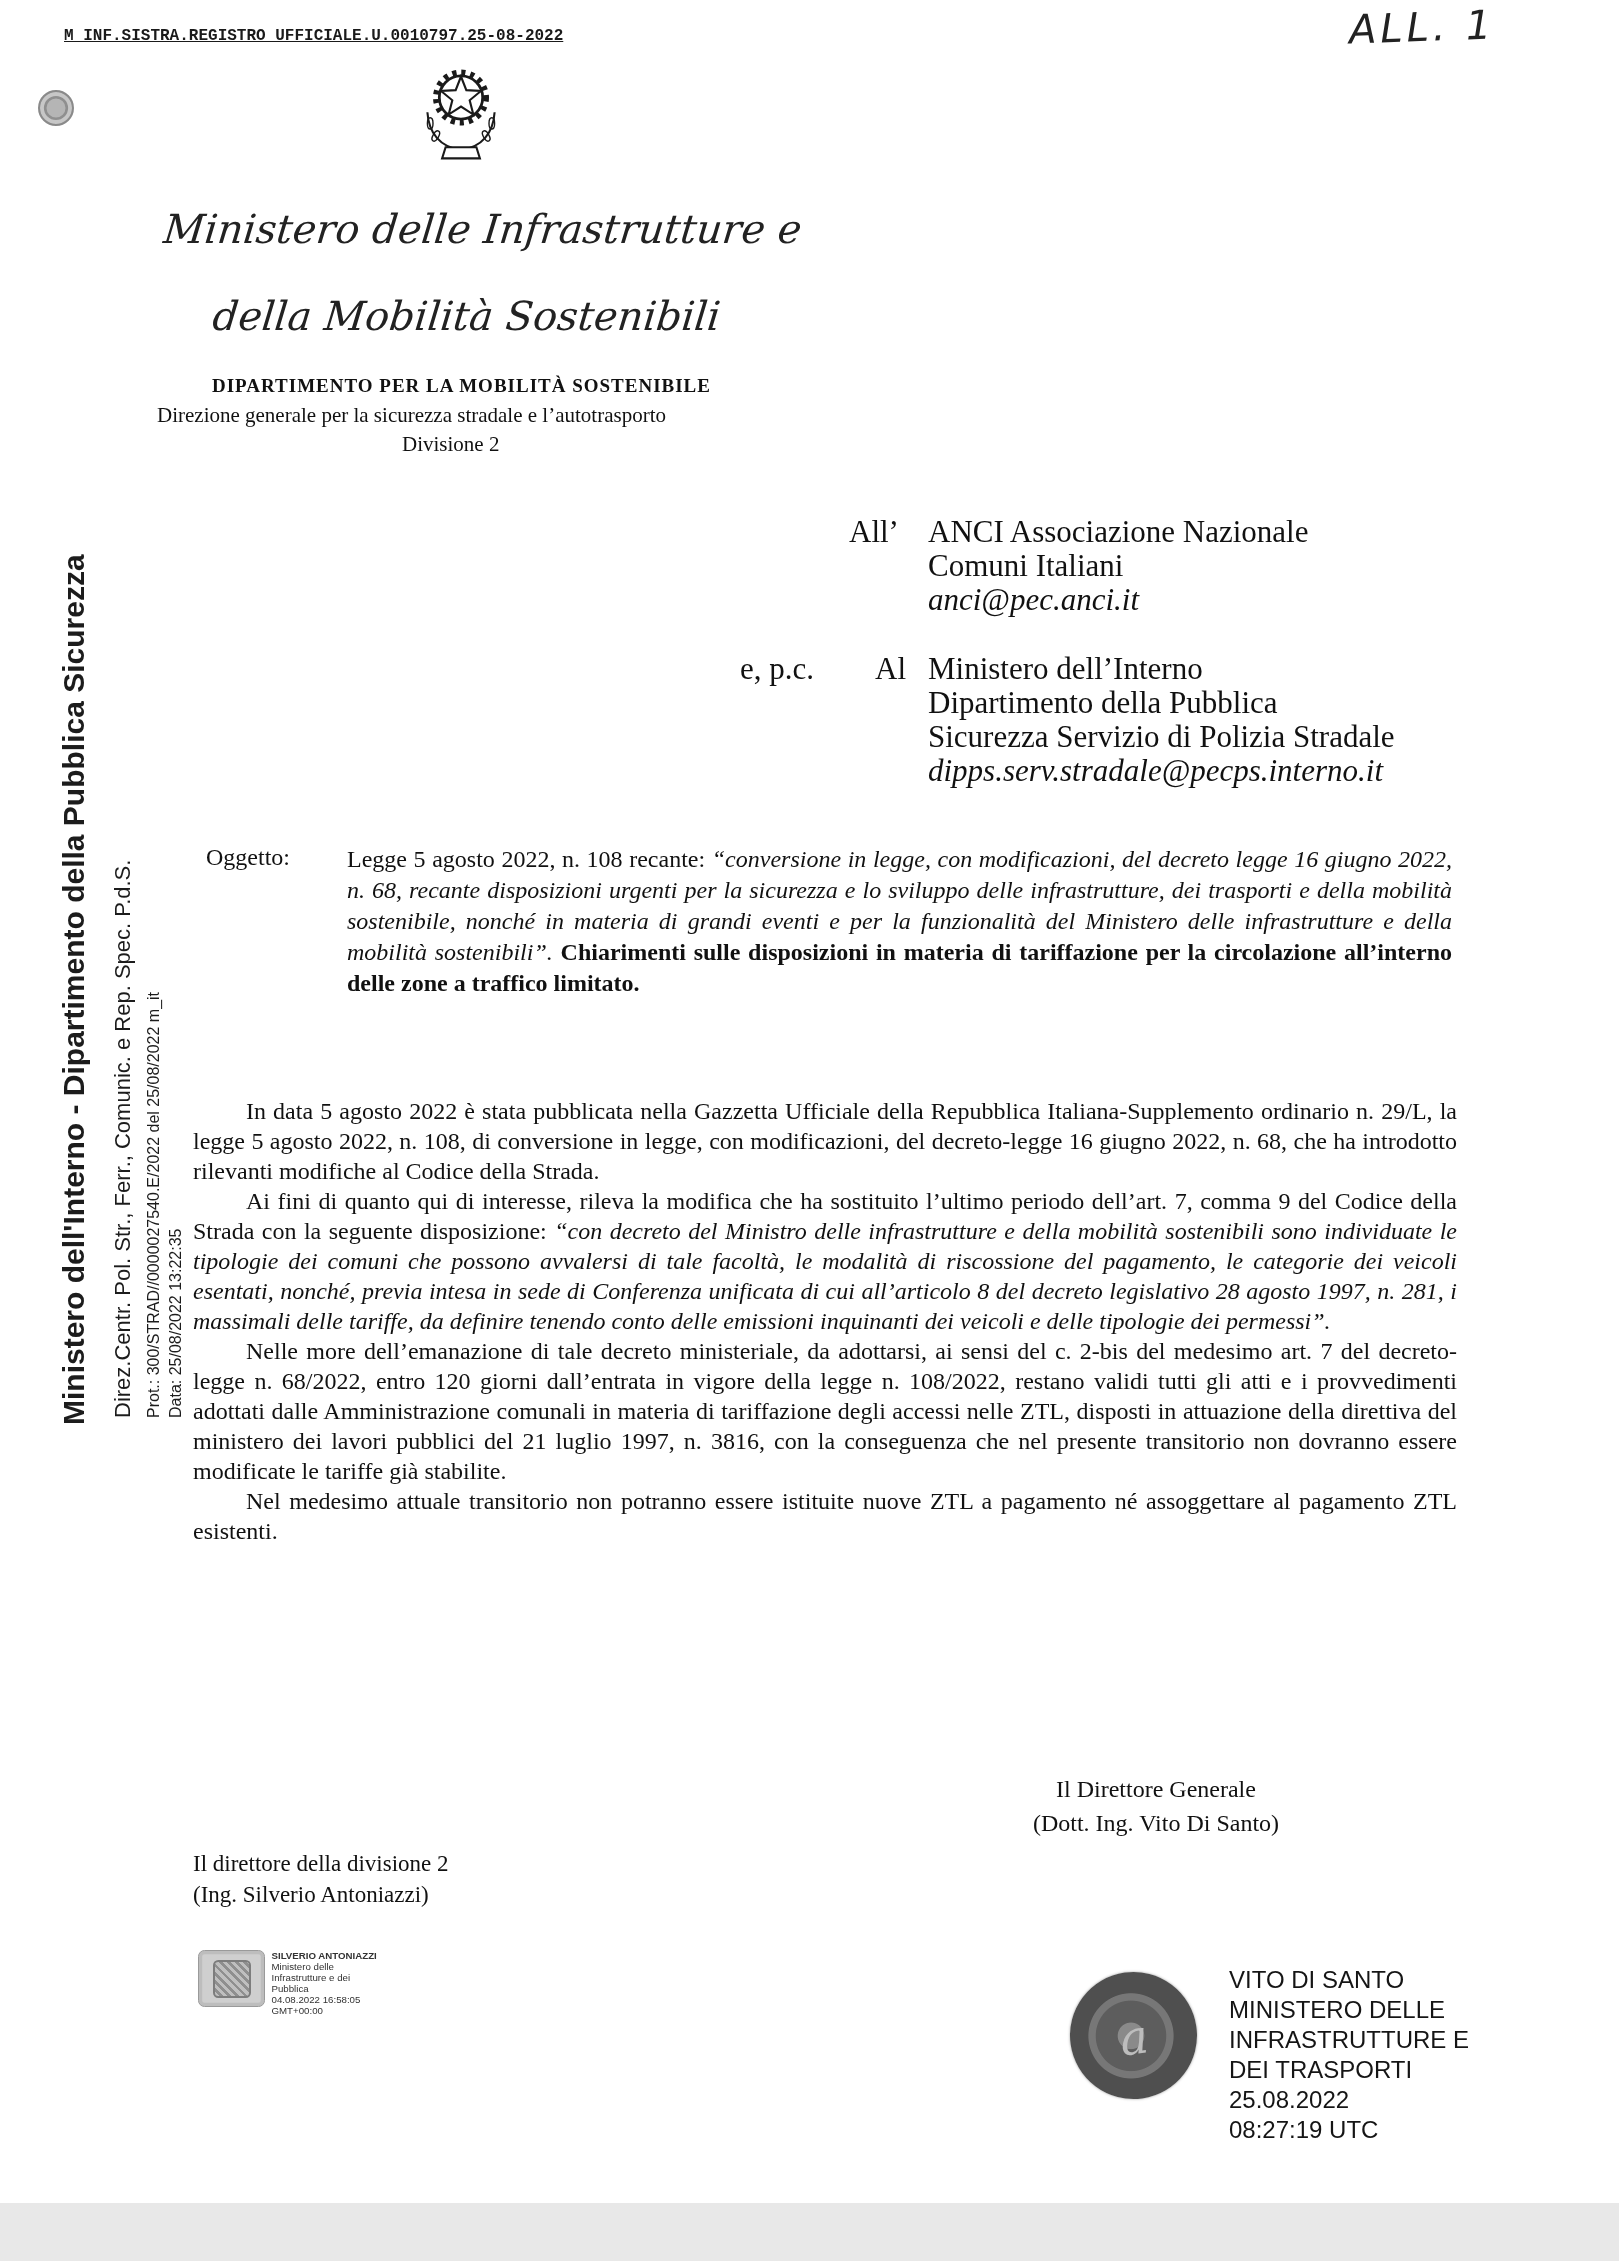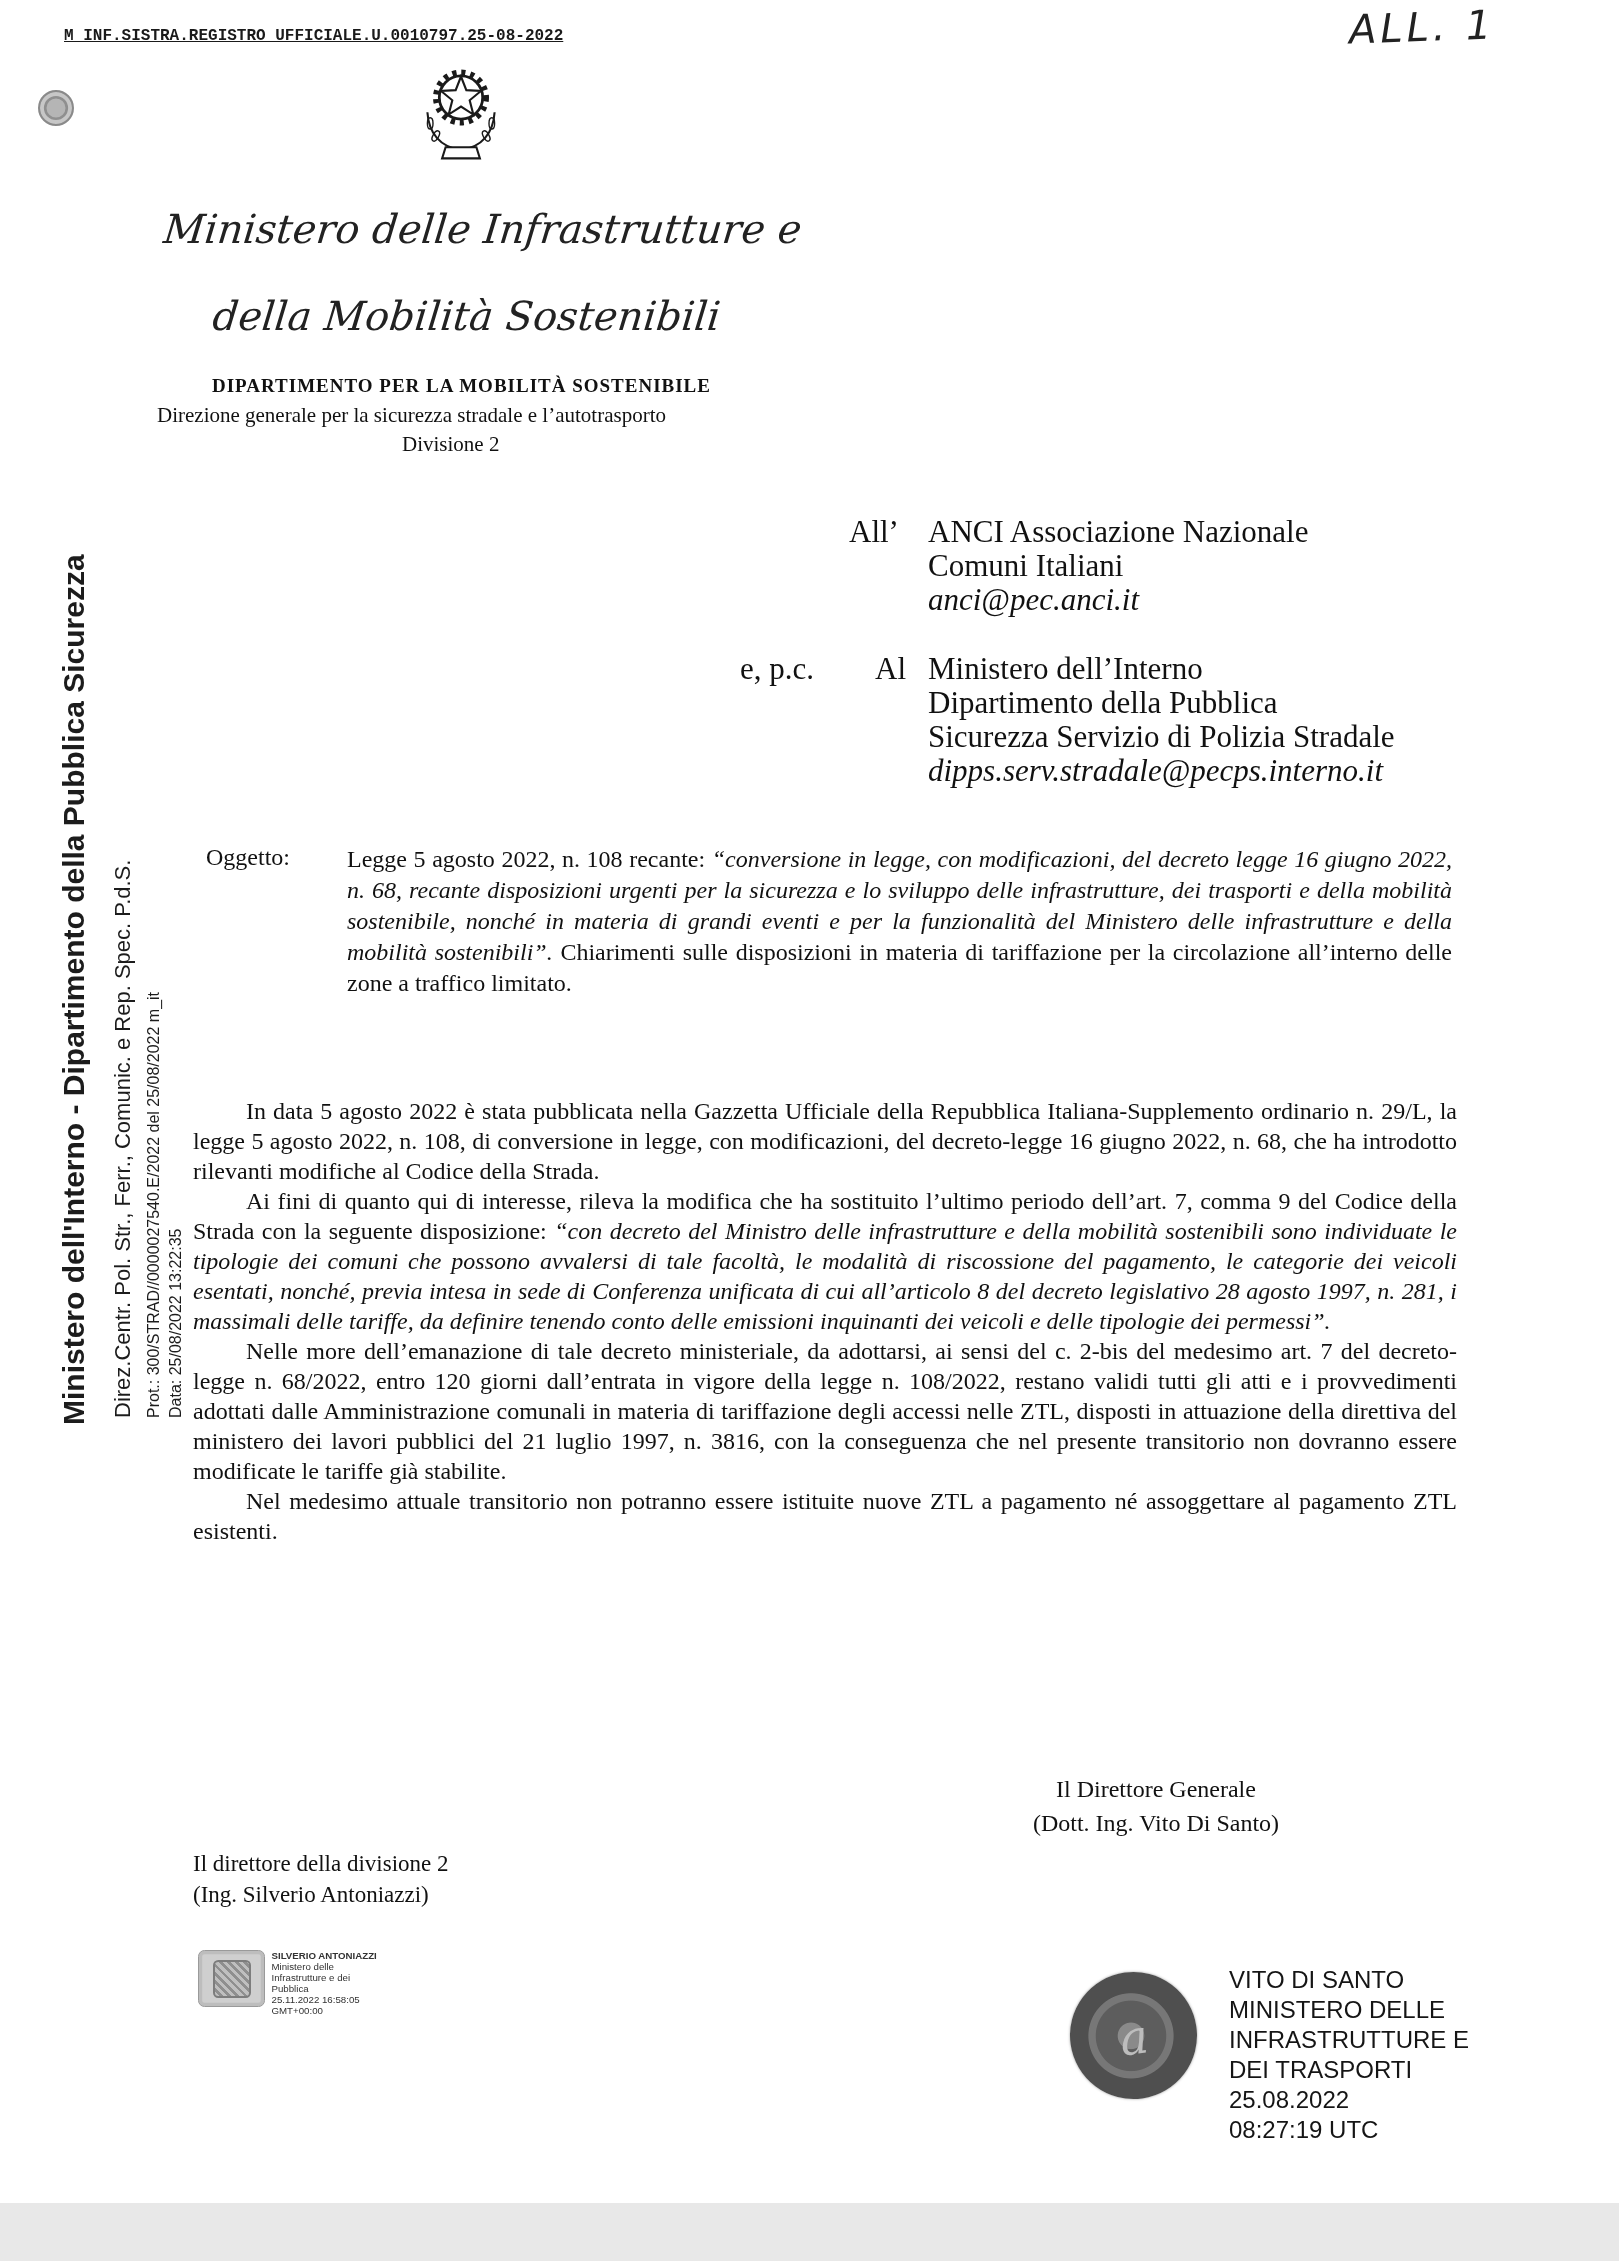--- a/index.html
+++ b/index.html
@@ -55,21 +55,21 @@
   .cc-block { left:928px; top:652px; }
   .em { font-style:italic; }
 
   
   .subject-label { left:206px; top:844px; font-size:24px; }
   .subject-text {
     left:347px; top:844px; width:1105px; font-size:24px; line-height:31px;
     text-align:justify;
   }
   .subject-text .it { font-style:italic; }
-  .subject-text .bd { font-weight:normal; }
+  .subject-text .bd { font-weight:bold; }
 
   
   .body-block { left:193px; top:1096px; width:1264px; font-size:24px; line-height:30px; text-align:justify; }
   .body-block p { margin:0; text-indent:53px; }
   .body-block .it { font-style:italic; }
 
   
   .sig-right { left:1000px; top:1772px; width:312px; text-align:center; font-size:24px; line-height:34px; }
   .sig-left  { left:193px;  top:1848px; font-size:23px; line-height:31px; }
 
@@ -184,21 +184,21 @@
 
   <div class="abs dsig">
     <div class="dsig-icon">
       <div class="dsig-icon-inner"></div>
     </div>
     <div class="dsig-text">
       <div class="nm">SILVERIO ANTONIAZZI</div>
       <div>Ministero delle</div>
       <div>Infrastrutture e dei</div>
       <div>Pubblica</div>
-      <div>25.11.2022 16:58:05</div>
+      <div>04.08.2022 16:58:05</div>
       <div>GMT+00:00</div>
     </div>
   </div>
 
   <div class="abs seal">
     <div class="seal-glyph">a</div>
   </div>
 
   <div class="abs stamp-text">
     <div>VITO DI SANTO</div>

